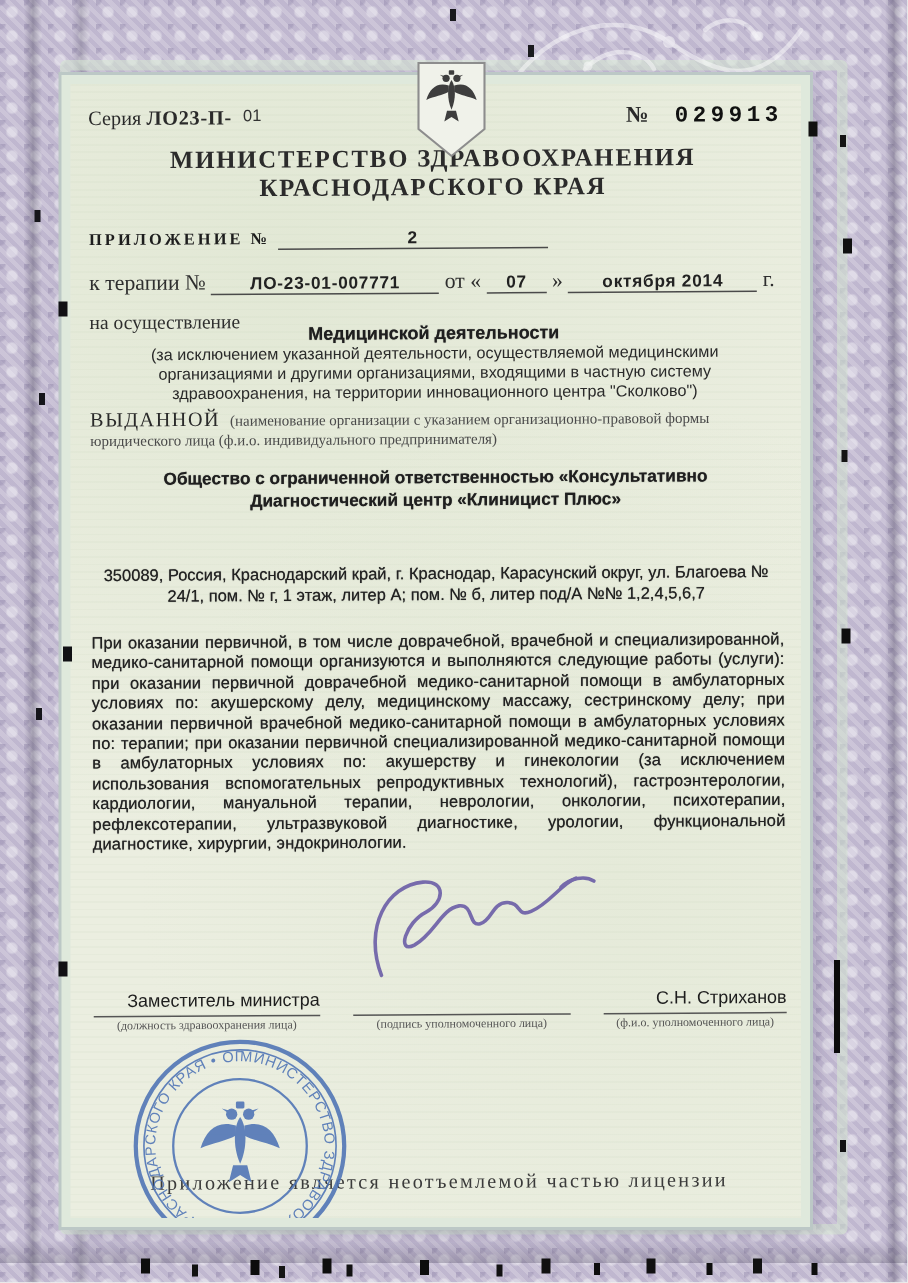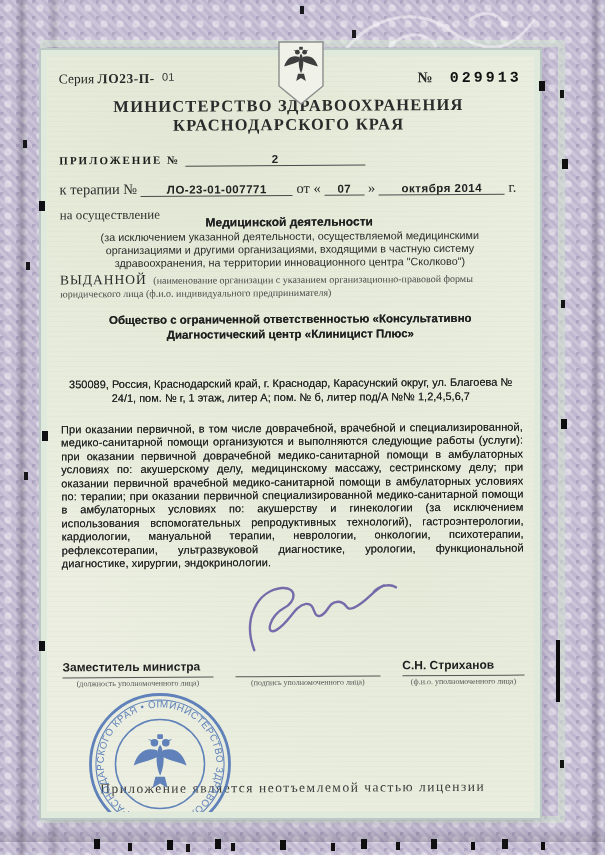--- a/index.html
+++ b/index.html
@@ -53,21 +53,21 @@
   .issued-label{font-size:13.5px;letter-spacing:1px;color:#2a2a2a;margin-right:4px;}
   .org{left:24px;top:256px;width:440px;font-family:"Liberation Sans",sans-serif;font-weight:bold;font-size:11.5px;line-height:14.5px;color:#1f1f1f;}
   .addr{left:10px;top:320px;width:468px;font-family:"Liberation Sans",sans-serif;font-size:11px;line-height:14px;color:#222;}
   .works{left:14px;top:366px;width:462px;font-family:"Liberation Sans",sans-serif;font-size:11px;line-height:13.4px;color:#222;
     text-align:justify;text-align-last:left;letter-spacing:0.1px;}
   .sig-row{left:14px;top:592px;width:462px;display:flex;}
   .sig-col{position:relative;border-bottom:1px solid #555;height:28px;}
   .sig-col1{width:158px;margin-right:22px;}
   .sig-col2{width:152px;margin-right:22px;}
   .sig-col3{width:128px;}
-  .sig-text{position:absolute;bottom:3px;width:100%;text-align:left;font-family:"Liberation Sans",sans-serif;font-weight:bold;font-size:12px;color:#1d1d1d;white-space:nowrap;}
+  .sig-text{position:absolute;bottom:3px;width:100%;text-align:right;font-family:"Liberation Sans",sans-serif;font-weight:normal;font-size:12px;color:#1d1d1d;white-space:nowrap;}
   .sig-cap{position:absolute;top:30px;width:100%;text-align:center;font-size:8px;color:#555;white-space:nowrap;}
   .signature-svg{position:absolute;left:176px;top:522px;width:180px;height:86px;}
   .seal-wrap{position:absolute;left:84px;top:688px;width:152px;height:124px;overflow:hidden;pointer-events:none;}
   .footer-note{left:0;top:724px;width:100%;font-size:13.5px;letter-spacing:1.5px;color:#3a3a3a;z-index:5;}
   .shield{position:absolute;left:277px;top:40px;width:48px;height:66px;z-index:6;}
   .flourish{position:absolute;left:330px;top:2px;width:214px;height:66px;opacity:0.6;}
   
   .specks{position:absolute;left:0;top:0;width:4px;height:8px;background:transparent;pointer-events:none;
     box-shadow:
       95px 840px 0 1px #0e0e0e, 128px 843px 0 0 #111, 168px 841px 0 1px #0c0c0c,
@@ -151,21 +151,21 @@
         <span>(наименование организации с указанием организационно-правовой формы юридического лица (ф.и.о. индивидуального предпринимателя)</span>
       </div>
 
       <div class="abs org center thick">Общество с ограниченной ответственностью «Консультативно Диагностический центр «Клиницист Плюс»</div>
       <div class="abs addr center thick">350089, Россия, Краснодарский край, г. Краснодар, Карасунский округ, ул. Благоева № 24/1, пом. № г, 1 этаж, литер А; пом. № б, литер под/А №№ 1,2,4,5,6,7</div>
       <div class="abs works thick">При оказании первичной, в том числе доврачебной, врачебной и специализированной, медико-санитарной помощи организуются и выполняются следующие работы (услуги): при оказании первичной доврачебной медико-санитарной помощи в амбулаторных условиях по: акушерскому делу, медицинскому массажу, сестринскому делу; при оказании первичной врачебной медико-санитарной помощи в амбулаторных условиях по: терапии; при оказании первичной специализированной медико-санитарной помощи в амбулаторных условиях по: акушерству и гинекологии (за исключением использования вспомогательных репродуктивных технологий), гастроэнтерологии, кардиологии, мануальной терапии, неврологии, онкологии, психотерапии, рефлексотерапии, ультразвуковой диагностике, урологии, функциональной диагностике, хирургии, эндокринологии.</div>
 
       <div class="abs sig-row">
         <div class="sig-col sig-col1">
           <div class="sig-text">Заместитель министра</div>
-          <div class="sig-cap">(должность уполномоченного лица)</div>
+          <div class="sig-cap">(должность здравоохранения лица)</div>
         </div>
         <div class="sig-col sig-col2">
           <div class="sig-cap">(подпись уполномоченного лица)</div>
         </div>
         <div class="sig-col sig-col3">
           <div class="sig-text">С.Н. Стриханов</div>
           <div class="sig-cap">(ф.и.о. уполномоченного лица)</div>
         </div>
       </div>
 

